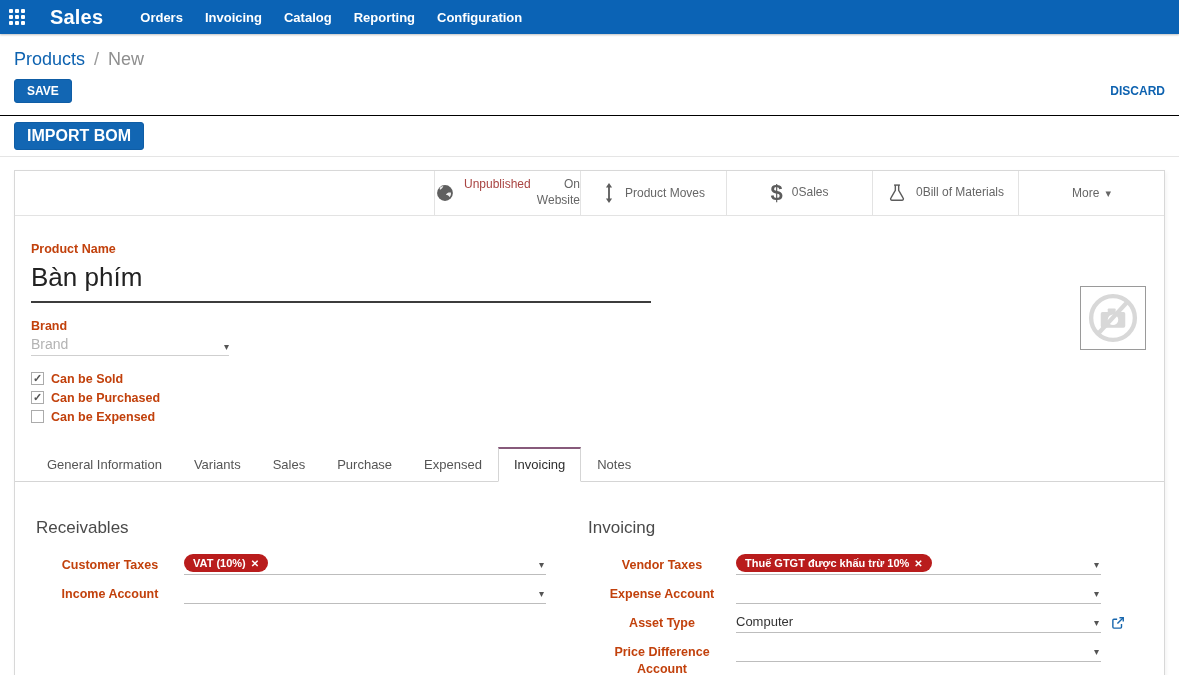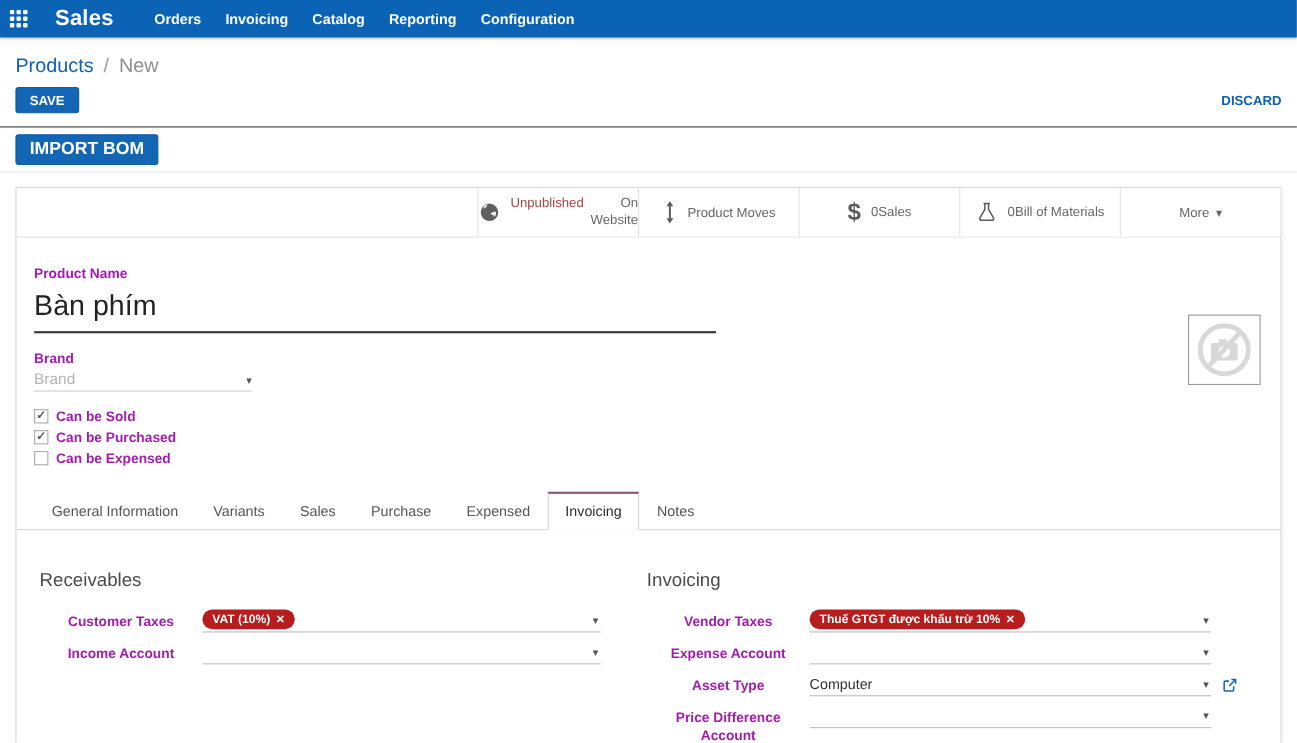--- a/index.html
+++ b/index.html
@@ -47,21 +47,21 @@
   .stat-red { color:#a94442; }
   .dollar { font-size:22px; color:#5c5c5c; font-weight:bold; line-height:1; }
   .more-caret { color:#666; font-size:11px; margin-left:6px; }
 
   .sheet-body { padding:0 16px; position:relative; }
 
   .img-placeholder { position:absolute; top:70px; right:18px; width:66px; height:64px;
                      border:1px solid #9a9a9a; display:flex; align-items:center;
                      justify-content:center; cursor:pointer; background:#fff; }
 
-  .field-label { font-size:12.5px; font-weight:bold; color:#a21caf; }
+  .field-label { font-size:12.5px; font-weight:bold; color:#c2410c; }
   .pname-block { padding-top:26px; }
   .pname-value { font-size:26px; color:#222; width:620px; padding:6px 0 8px;
                  border-bottom:2px solid #3c3c3c; line-height:1.2; cursor:text; }
 
   .brand-block { margin-top:16px; }
   .brand-select { width:198px; display:flex; align-items:flex-end; justify-content:space-between;
                   border-bottom:1px solid #cfcfcf; padding-bottom:3px; margin-top:3px; cursor:pointer; }
   .placeholder { color:#b3b3b3; font-size:14px; }
   .caret { color:#555; font-size:10px; line-height:1; }
 

